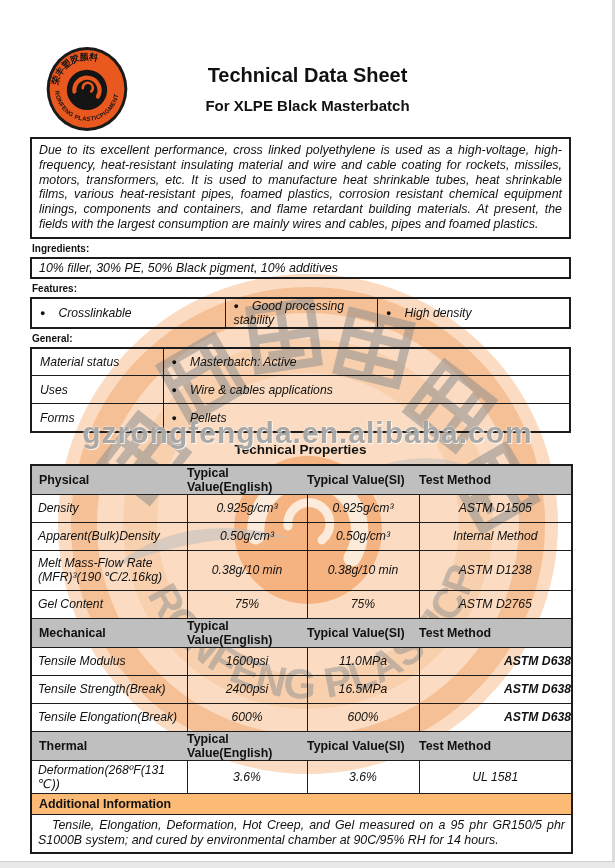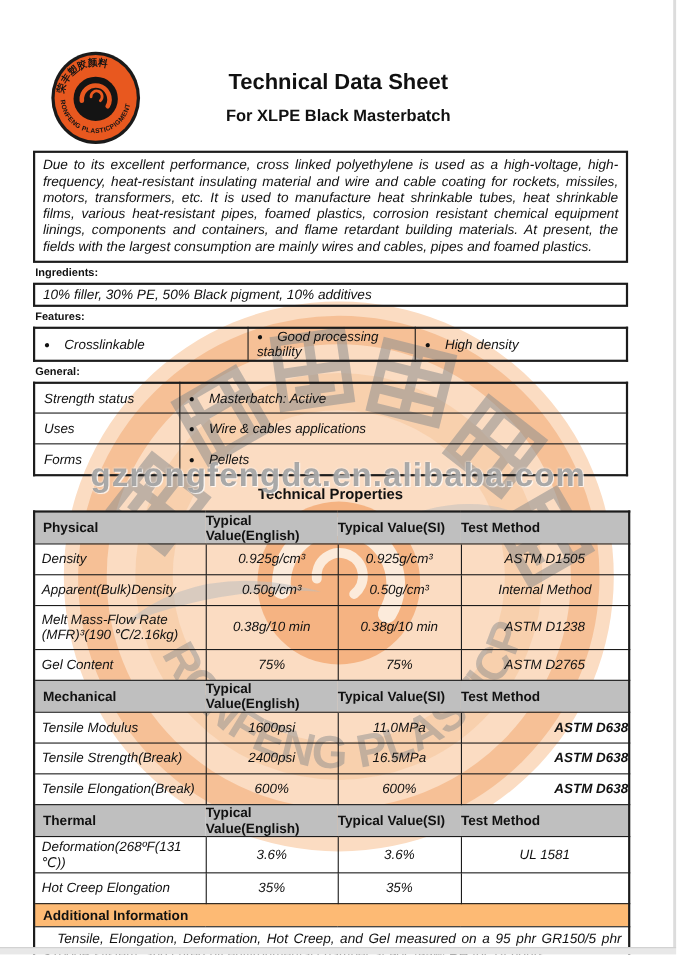--- a/index.html
+++ b/index.html
@@ -153,21 +153,21 @@
       </table>
 
     <div class="sec-label">General:</div>
     <table class="gen-table">
       <colgroup>
           <col style="width:132px">
           <col>
         </colgroup>
       <tbody>
           <tr>
-        <td>Strength status</td>
+        <td>Material status</td>
         <td><span class="bullet">●</span><span>Masterbatch: Active</span></td>
       </tr>
       <tr>
         <td>Uses</td>
         <td><span class="bullet">●</span><span>Wire &amp; cables applications</span></td>
       </tr>
       <tr>
         <td>Forms</td>
         <td><span class="bullet">●</span><span>Pellets</span></td>
       </tr>
@@ -246,26 +246,20 @@
         <td class="sec ctr">Typical Value(English)</td>
         <td class="sec ctr">Typical Value(SI)</td>
         <td class="sec ctr">Test Method</td>
       </tr>
       <tr>
         <td class="name">Deformation(268ºF(131 ℃))</td>
         <td class="val">3.6%</td>
         <td class="val">3.6%</td>
         <td class="val">UL 1581</td>
       </tr>
-      <tr>
-        <td class="name">Hot Creep Elongation</td>
-        <td class="val">35%</td>
-        <td class="val">35%</td>
-        <td class="val"></td>
-      </tr>
 
       <tr>
         <td class="addl-head" colspan="4">Additional Information</td>
       </tr>
       <tr>
         <td class="addl-text" colspan="4"><span class="indent"></span><span>Tensile, Elongation, Deformation, Hot Creep, and Gel measured on a 95 phr GR150/5 phr S1000B system; and cured by environmental chamber at 90C/95% RH for 14 hours.</span></td>
       </tr>
     </tbody>
       </table>
   </div>

